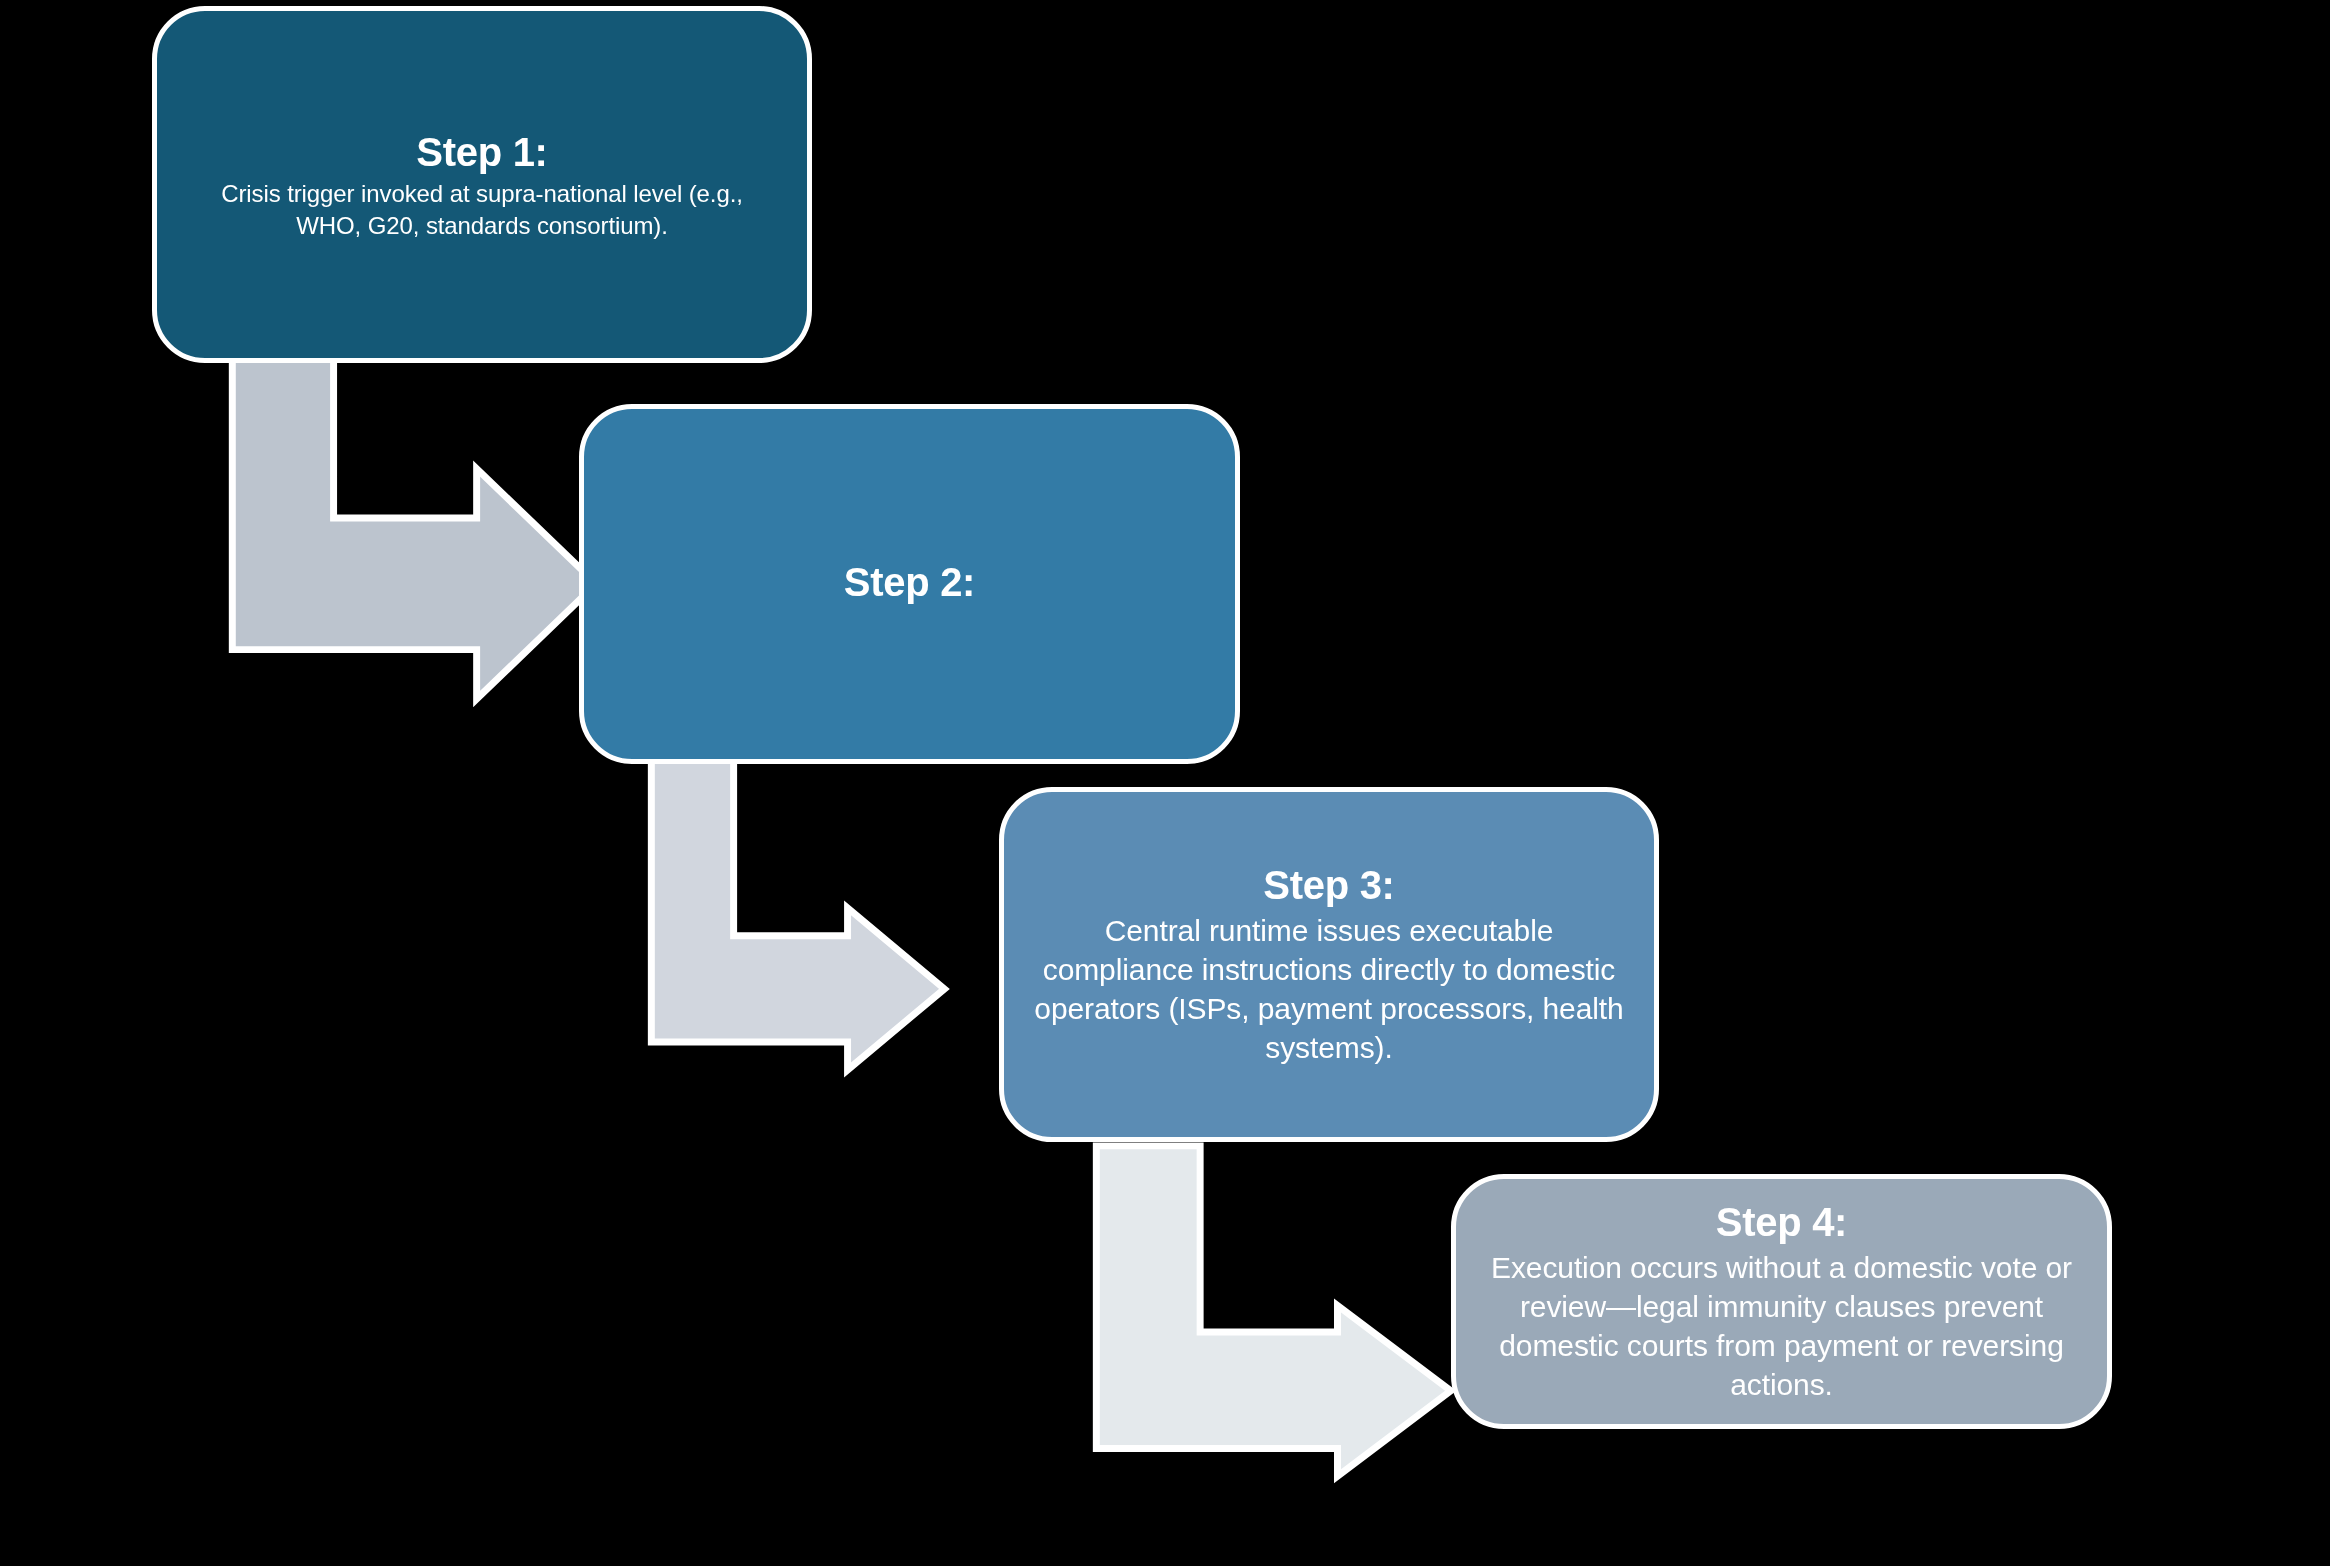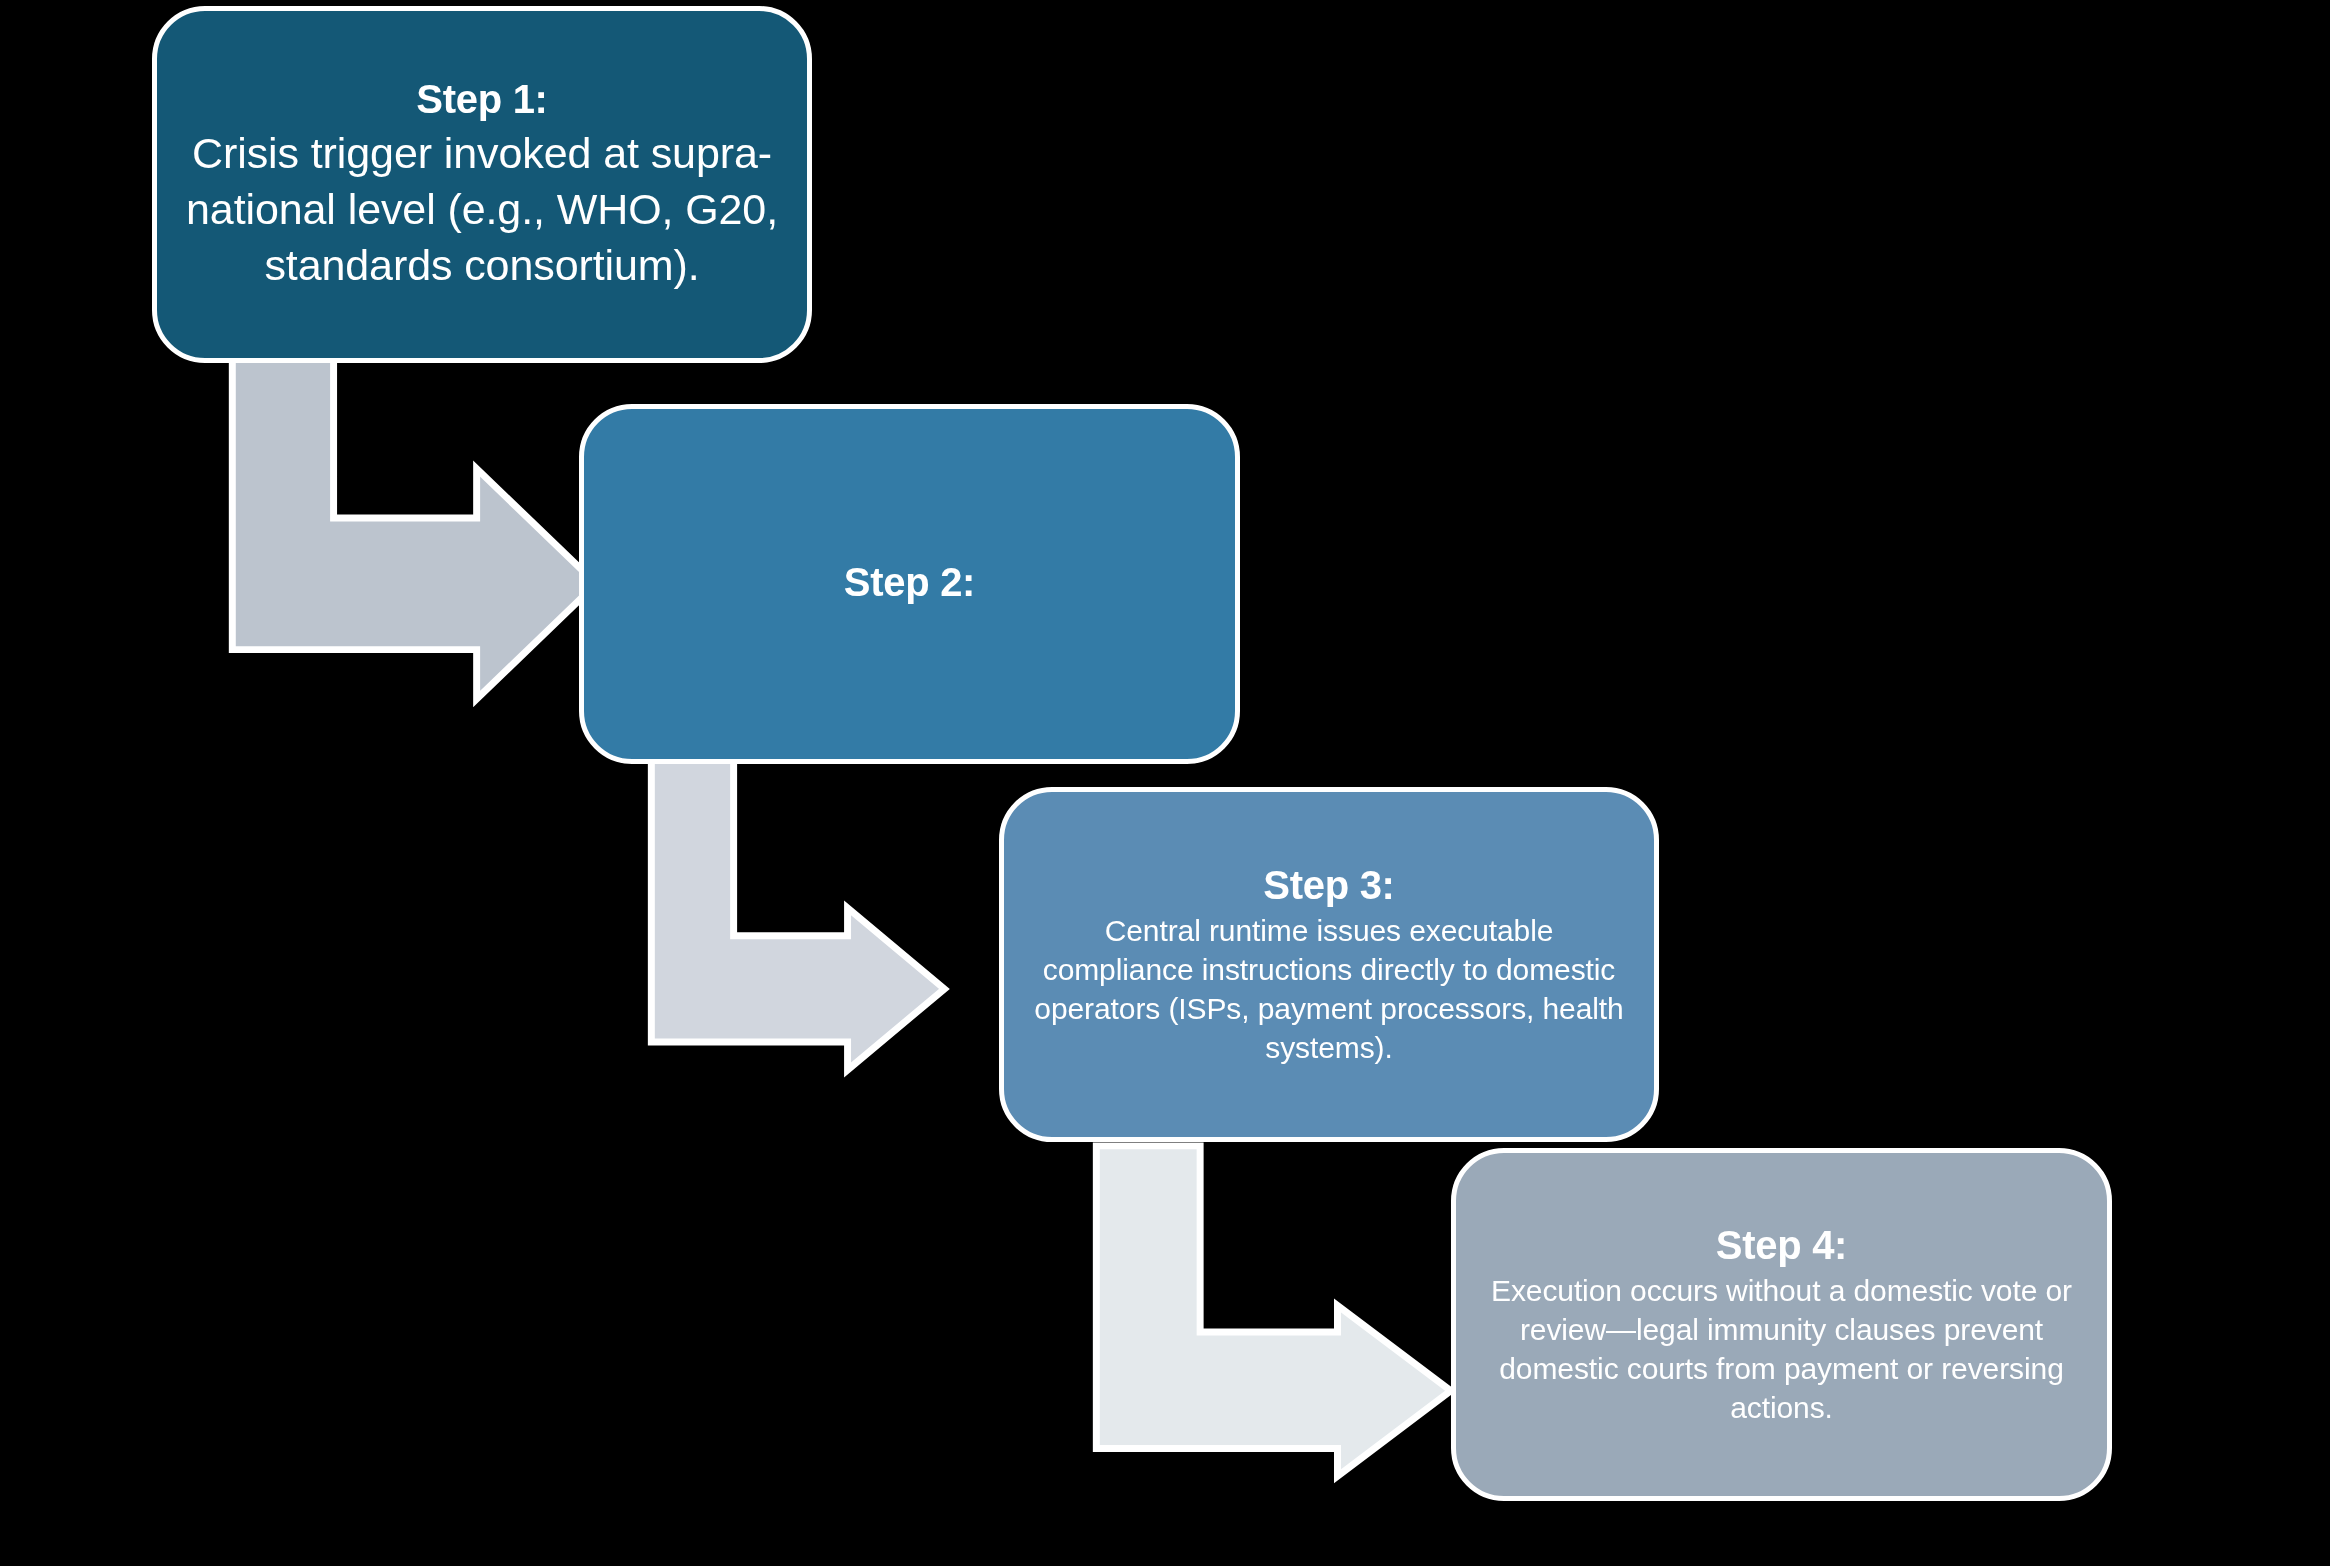--- a/index.html
+++ b/index.html
@@ -40,21 +40,21 @@
   .step-title{
     font-weight:bold;
     font-size:40px;
     line-height:1.18;
     letter-spacing:-0.3px;
     margin:0 0 2.5px 0;
     white-space:nowrap;
   }
   .step-body{
     font-weight:normal;
-    font-size:43px;
+    font-size:24px;
     line-height:1.30;
     letter-spacing:-0.1px;
     margin:0;
   }
 
   
   #step-1{
     left:152px; top:6.3px;
     width:660px; height:357px;
     background:#145876;
@@ -63,22 +63,22 @@
     left:579px; top:404px;
     width:661px; height:360px;
     background:#337ba6;
   }
   #step-3{
     left:999px; top:787px;
     width:660px; height:355px;
     background:#5b8cb4;
   }
   #step-4{
-    left:1451px; top:1148px;
-    width:661px; height:353px;
+    left:1451px; top:1174px;
+    width:661px; height:255px;
     background:#9aa9b8;
   }
   #step-3 .step-body, #step-4 .step-body{ font-size:30px; }
 </style>
 </head>
 <body>
 
 <div id="stage">
 
   <svg id="arrow-layer" viewBox="0 0 3681 2475" width="2330" height="1567" xmlns="http://www.w3.org/2000/svg">

